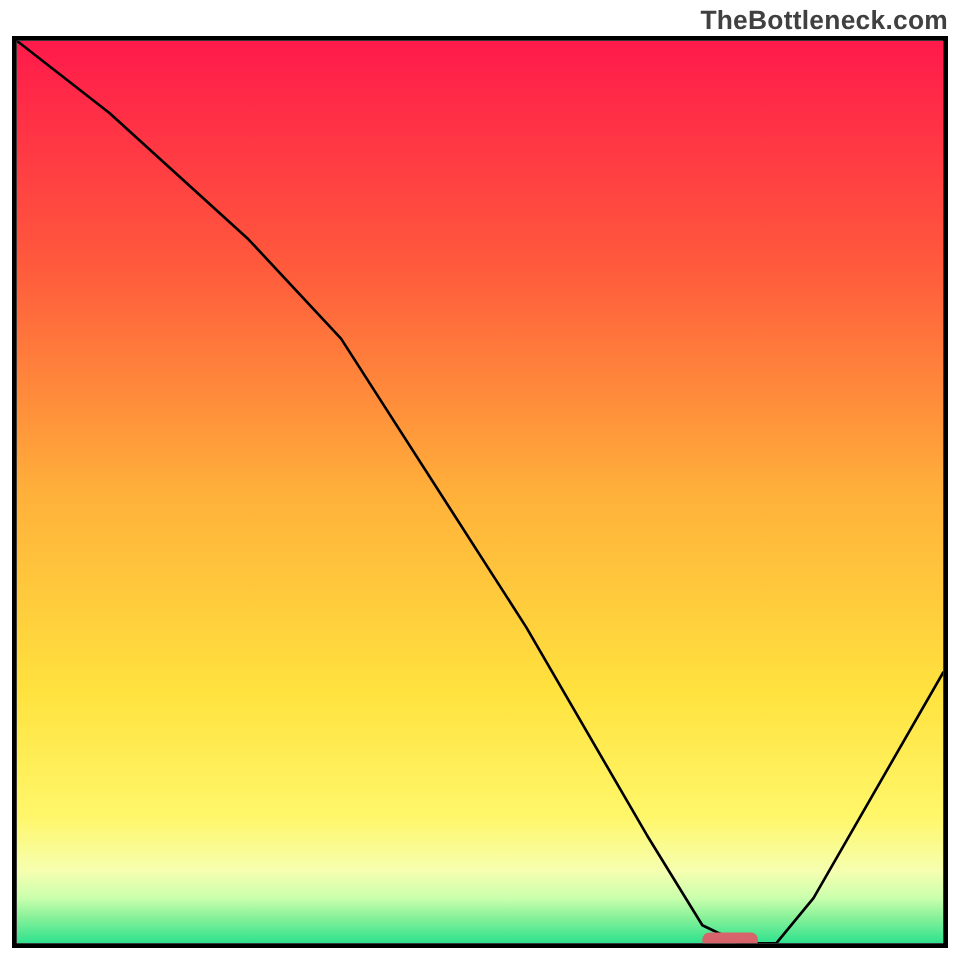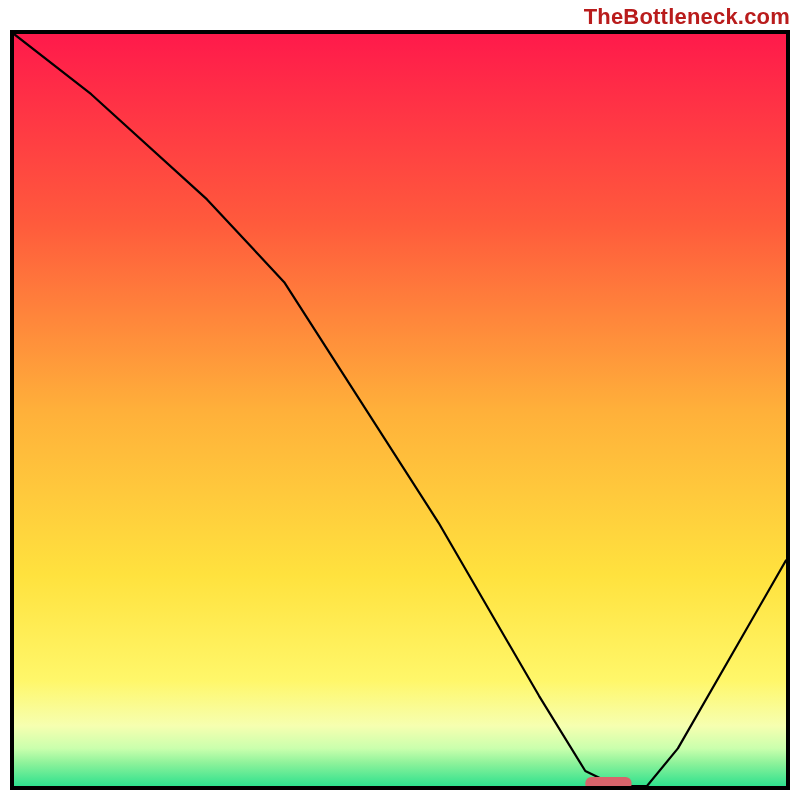--- a/index.html
+++ b/index.html
@@ -19,21 +19,21 @@
     border: 4px solid #000;
     box-sizing: border-box;
   }
   .watermark {
     position: absolute;
     top: 4px;
     right: 10px;
     font-family: Arial, Helvetica, sans-serif;
     font-size: 22px;
     font-weight: 600;
-    color: #b91c1c;
+    color: #404040;
     letter-spacing: 0.2px;
   }
   .plot {
     position: absolute;
     left: 0;
     top: 0;
     width: 100%;
     height: 100%;
   }
   .curve {

